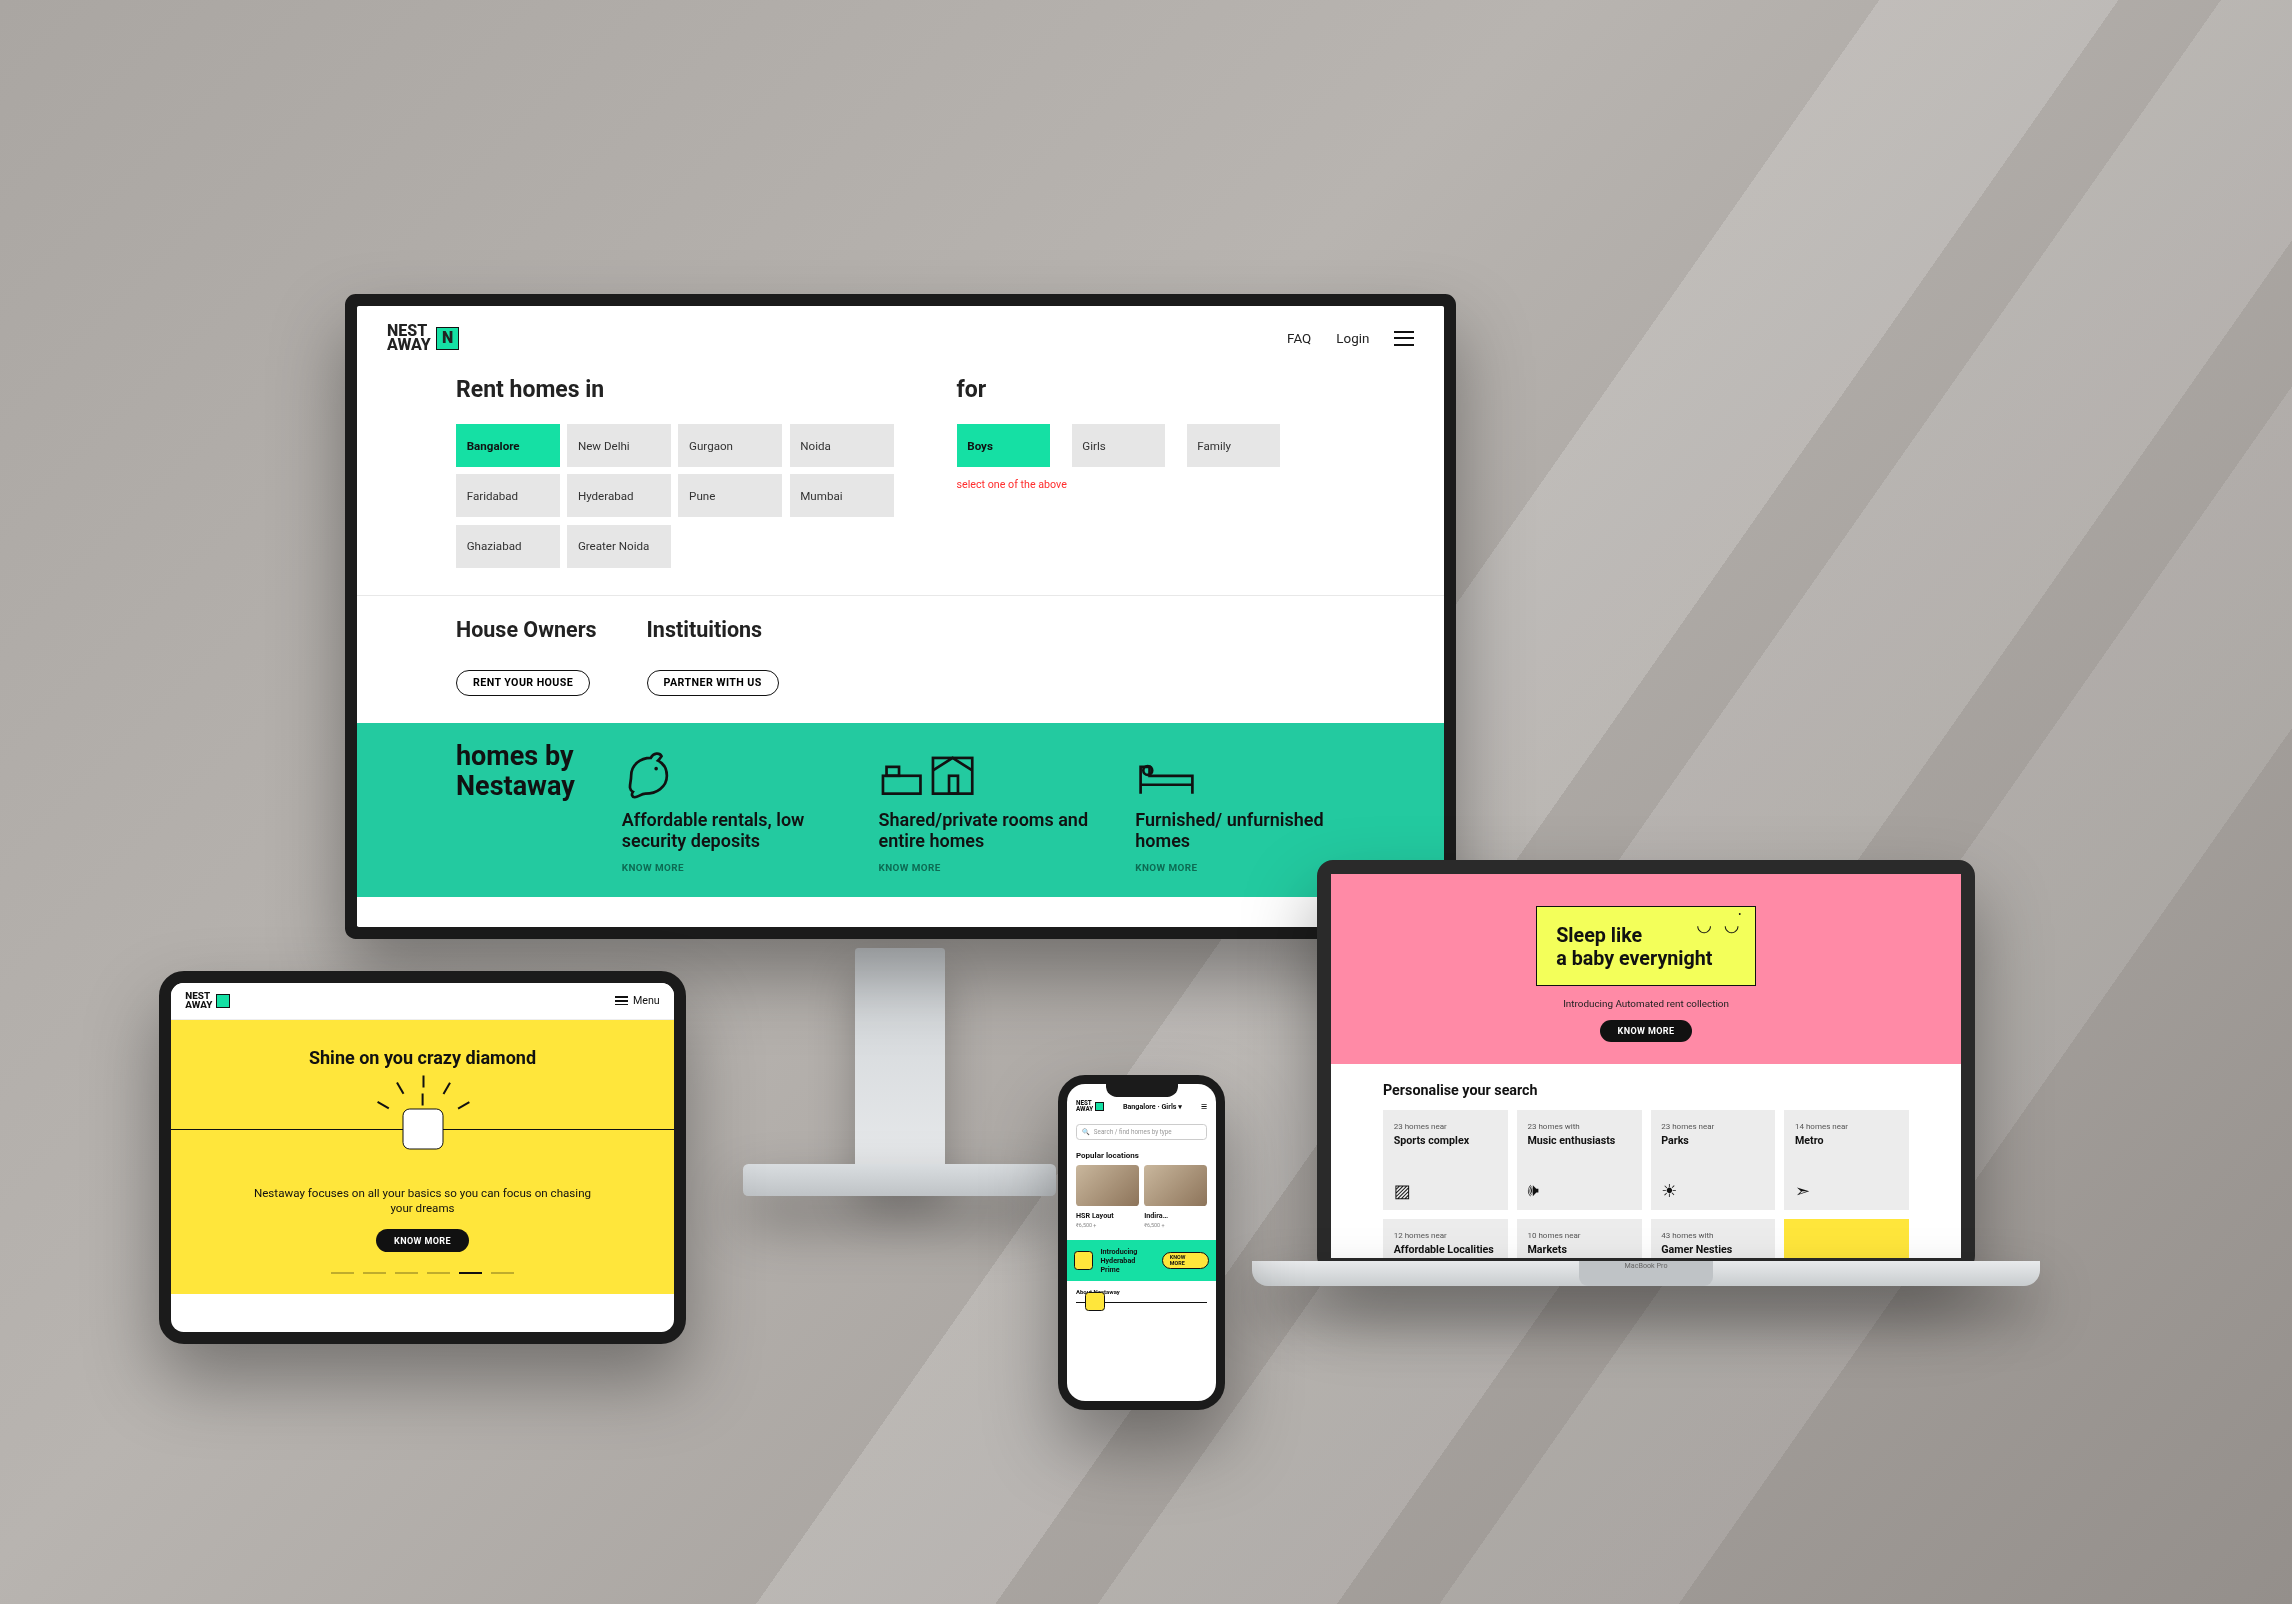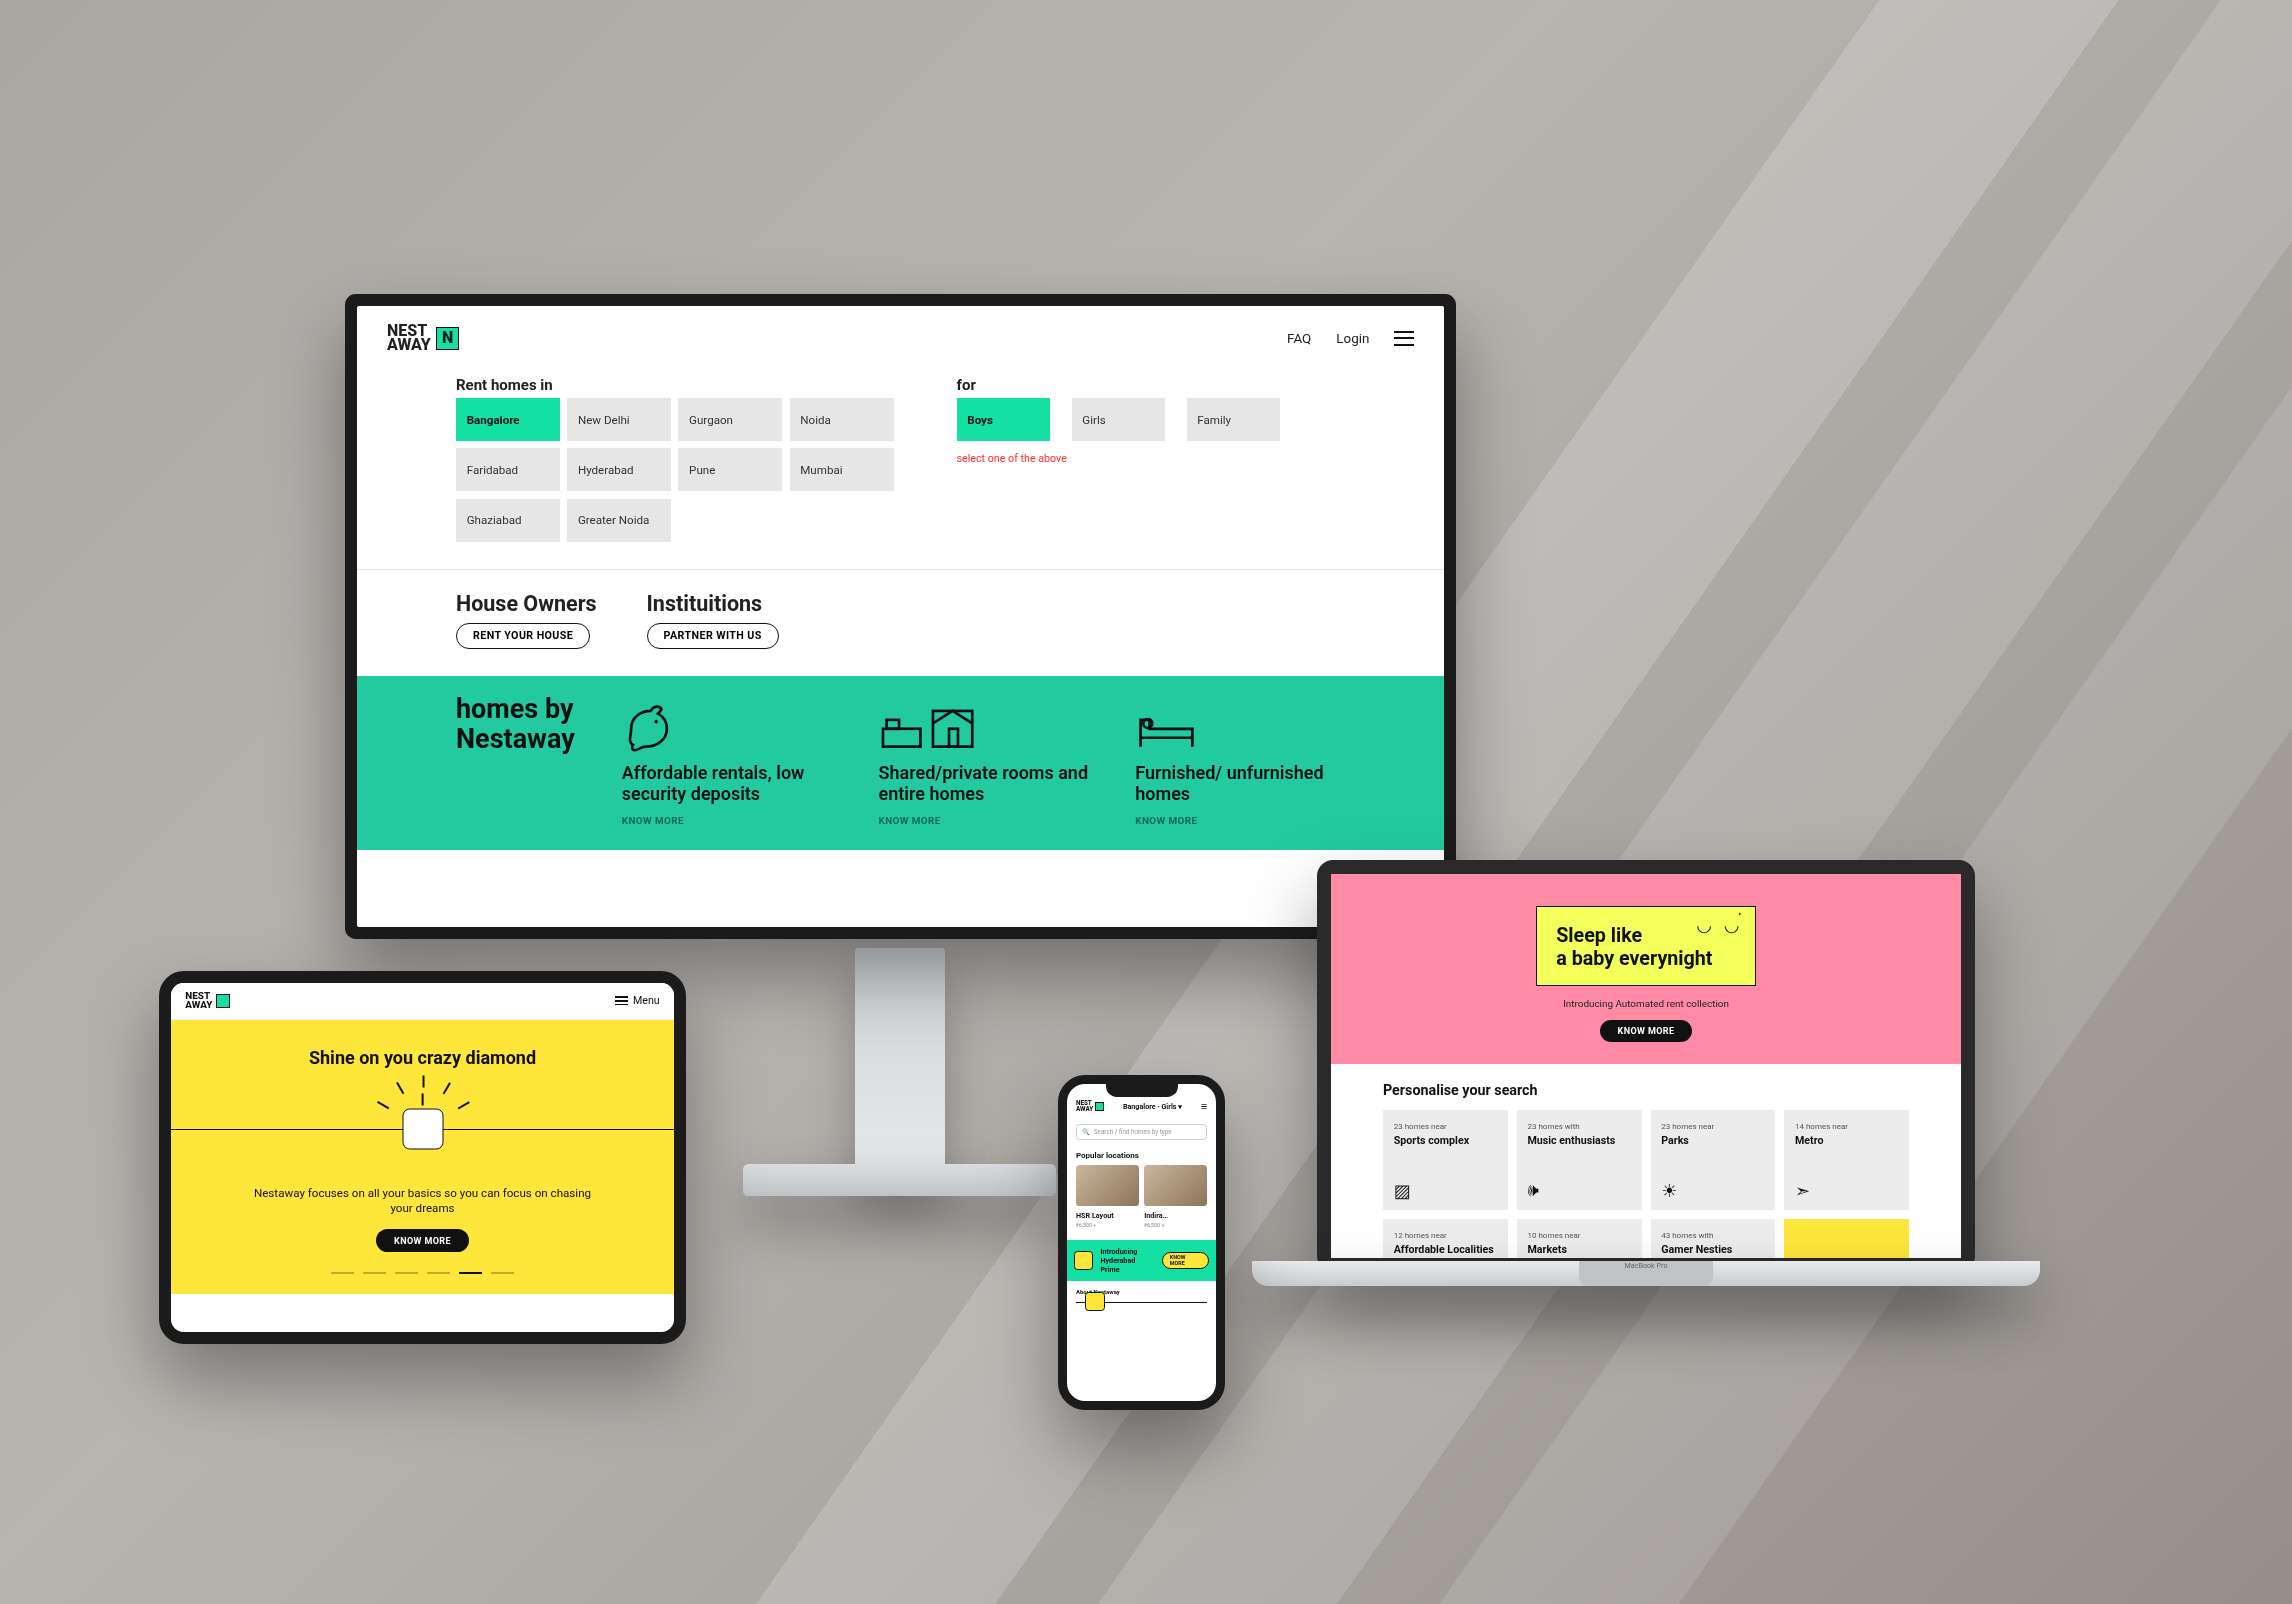--- a/index.html
+++ b/index.html
@@ -32,29 +32,29 @@
   
   .m-page{font-size:13.4px;color:#222}
   .m-header{display:flex;align-items:center;justify-content:space-between;padding:18px 30px}
   .logo{display:flex;align-items:center;gap:5.4px;font-weight:800;font-size:16px;line-height:.9}
   .logo .mark{width:23px;height:23px;background:#15e0a4;display:inline-flex;align-items:center;justify-content:center;border:1.8px solid #111;font-weight:900}
   .m-nav{display:flex;align-items:center;gap:25px;font-size:13.4px}
   .burger{width:19.7px;height:14.3px;display:flex;flex-direction:column;justify-content:space-between}
   .burger span{height:1.8px;background:#111}
   .m-body{padding:5.4px 99px 19.7px}
   .m-row{display:flex;gap:63px}
-  .m-col h2{font-size:15px;font-weight:700;margin-bottom:4px}
+  .m-col h2{font-size:23px;font-weight:700;margin-bottom:21px}
   .grid-cities{display:grid;grid-template-columns:repeat(4,104px);gap:7.2px}
   .chip{background:#e6e6e6;height:43px;display:flex;align-items:center;padding:0 10.7px;font-size:11.6px;color:#333;cursor:pointer}
   .chip.active{background:#15e0a4;font-weight:700;color:#111}
   .grid-for{display:grid;grid-template-columns:repeat(3,93px);gap:22px}
   .hint{color:#ff2d2d;font-size:10.7px;margin-top:10.7px}
   .m-sep{height:0.9px;background:#e8e8e8;margin:27px -99px 21.5px}
   .m-owners{display:flex;gap:50px}
-  .m-owners h3{font-size:21.5px;font-weight:700;margin-bottom:7px}
+  .m-owners h3{font-size:21.5px;font-weight:700;margin-bottom:28px}
   .pill{border:1.8px solid #111;border-radius:895px;padding:5.4px 16px;font-size:10.7px;font-weight:700;letter-spacing:0.4px;background:#fff;cursor:pointer}
   .m-green{background:#23caa0;color:#111;margin:27px -99px 0;padding:19.7px 99px 23px;display:flex;gap:47px;align-items:flex-start}
   .m-green .lead{font-size:27px;font-weight:700;line-height:1.1;max-width:206px}
   .feat{flex:1}
   .feat .ic{height:57px;display:flex;align-items:flex-end;gap:5.4px;margin-bottom:10.7px}
   .feat h4{font-size:18px;font-weight:600;line-height:1.15;margin-bottom:7.2px}
   .feat a{font-size:9.9px;font-weight:700;color:#0d6b53;letter-spacing:0.4px}
 
   
   .l-page{font-size:10.7px;color:#111}

